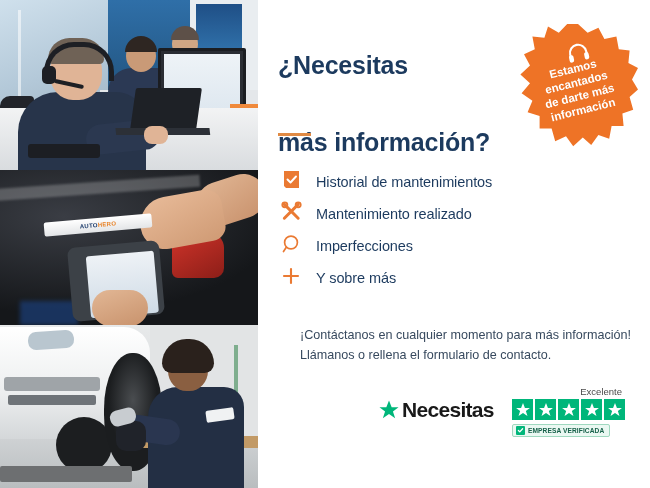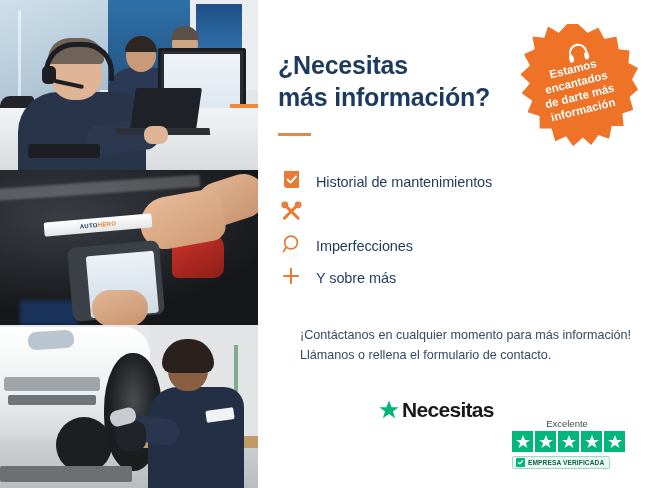--- a/index.html
+++ b/index.html
@@ -299,21 +299,21 @@
   .headline {
     position: absolute;
     left: 20px; top: 50px;
     width: 240px;
     color: #1c3a5e;
     font-size: 25px;
     font-weight: bold;
     line-height: 1.26;
     letter-spacing: -0.2px;
   }
-  .headline .l2 { display:block; }
+  .headline .l2 { display:block;margin-top:45px; }
 
   .rule {
     position: absolute;
     left: 20px; top: 133px;
     width: 33px; height: 3px;
     background: #e08a44;
   }
 
   
   .badge {
@@ -409,24 +409,23 @@
     margin-left: 2px;
   }
   .tp-right {
     position: absolute;
     left: 134px; top: 0;
     width: 138px;
   }
   .tp-excelente {
     color: #4a4a4a;
     font-size: 9.5px;
-    text-align: center;
+    text-align: right;
     width: 110px;
     margin-bottom: 2px;
-    margin-top: 32px;
   }
   .tp-stars {
     display: flex;
     gap: 2px;
     overflow: hidden;
     width: 114px;
   }
   .tp-star-box {
     width: 21px; height: 21px;
     min-width: 21px;
@@ -572,20 +571,21 @@
         <div class="feature-icon">
           <svg width="21" height="21" viewBox="0 0 22 22">
             <g stroke="#ea7a33" stroke-width="3.1" stroke-linecap="round">
               <line x1="3.5" y1="3.5" x2="18" y2="18"></line>
               <line x1="18" y1="3.5" x2="3.5" y2="18"></line>
             </g>
             <circle cx="4" cy="4" r="2.6" fill="none" stroke="#ea7a33" stroke-width="2"></circle>
             <circle cx="18" cy="4" r="2.6" fill="none" stroke="#ea7a33" stroke-width="2"></circle>
           </svg>
         </div>
+        <div class="feature-label">Mantenimiento realizado</div>
       </div>
 
       <div class="feature">
         <div class="feature-icon">
           <svg width="20" height="20" viewBox="0 0 20 20">
             <circle cx="10" cy="8.5" r="6.4" fill="none" stroke="#ea7a33" stroke-width="1.7"></circle>
             <line x1="5.3" y1="13.3" x2="2.5" y2="17.5" stroke="#ea7a33" stroke-width="1.7" stroke-linecap="round"></line>
           </svg>
         </div>
         <div class="feature-label">Imperfecciones</div>

